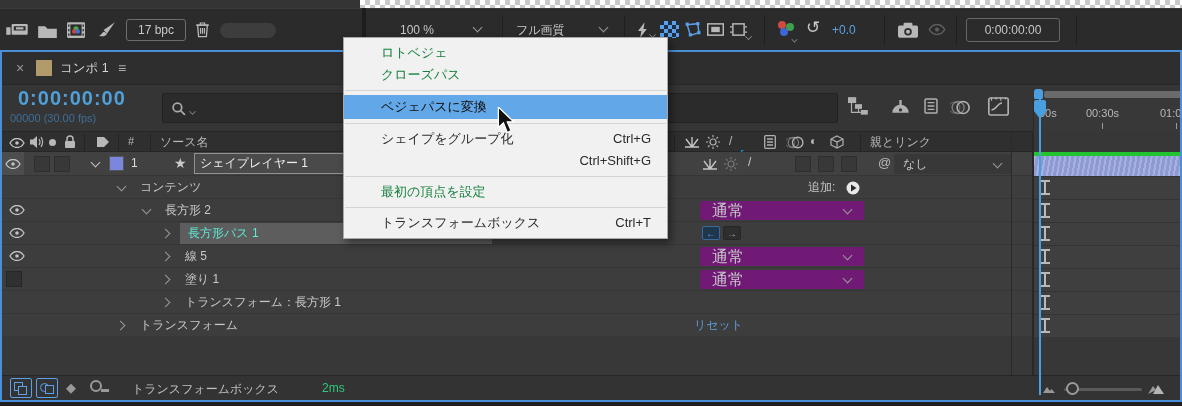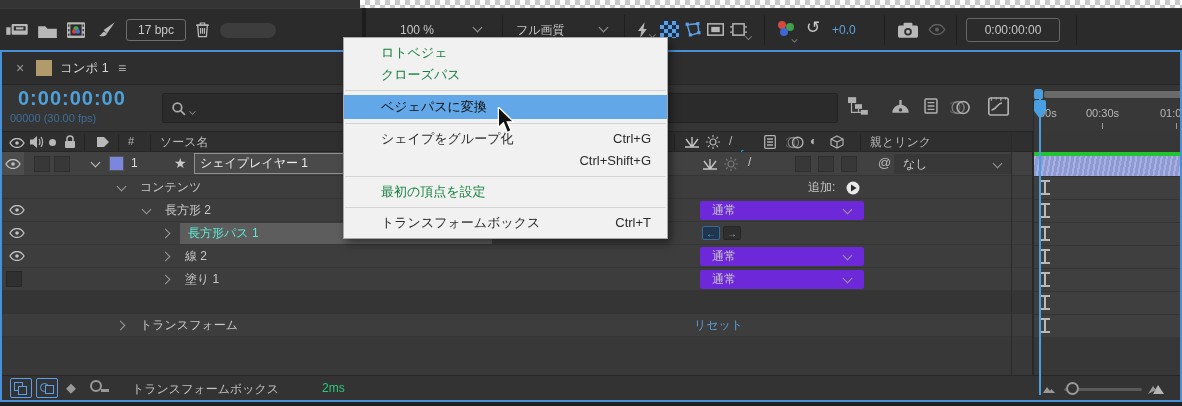--- a/index.html
+++ b/index.html
@@ -47,21 +47,21 @@
 .layerrow{left:2px;top:102px;width:1031px;height:24px;background:#414141;border-bottom:1px solid #353535;color:#dcdcdc;font-size:12px}
 .eyecell{left:0;top:0;width:22px;height:23px;background:#4d4d4d}
 .swbox{width:16px;height:16px;background:#383838;border:1px solid #2e2e2e}
 .lswatch{width:15px;height:15px;background:#7b86dd;border:1px solid #555}
 .namebox{left:192px;top:1px;width:152px;height:21px;border:1px solid #919191;background:#4a4a4a;
   color:#ececec;font-size:12px;line-height:19px;padding-left:5px}
 .pdrop{height:20px;background:#383838;border-radius:2px;color:#c8c8c8;font-size:12px;line-height:20px}
 .prow{left:2px;width:1031px;height:23px;background:#3d3d3d;border-bottom:1px solid #363636;color:#c8c8c8;font-size:12px}
 .prow .lbl{line-height:23px;white-space:nowrap}
 .hl{background:#5d5d5d;color:#5eead4}
-.mode{left:698px;top:2px;width:164px;height:19px;background:#6d28d9;border-radius:2px;font-size:12px;line-height:19px;color:#c8c8c8}
+.mode{left:698px;top:2px;width:164px;height:19px;background:#701a75;border-radius:2px;font-size:16px;line-height:19px;color:#c8c8c8}
 .reset{color:#5f9bd5;font-size:12px;line-height:23px}
 .emptyarea{left:2px;top:287px;width:1031px;height:38px;background:#383838}
 .colsep{left:1011px;top:81px;width:1px;height:244px;background:#2a2a2a}
 .paneldiv{left:1032px;top:81px;width:2px;height:244px;background:#282828}
 
 .track{left:1034px;top:81px;width:146px;height:244px;background:#3f3f3f;overflow:hidden}
 .track .hdrband{left:0;top:0;width:146px;height:21px;background:#373737}
 .greenbar{left:0;top:21px;width:146px;height:4px;background:#21c32e}
 .lavbar{left:0;top:25px;width:146px;height:20px;background:#98a3de;
   background-image:repeating-linear-gradient(100deg,rgba(255,255,255,.14) 0 2px,rgba(0,0,0,.06) 2px 5px)}
@@ -451,37 +451,41 @@
       <span class="lbl abs hl" style="left:186px;background:none">長方形パス 1</span>
       <span class="pdir on abs" style="left:700px">←</span>
       <span class="pdir off abs" style="left:721px">→</span>
     </div>
 
     <div class="prow abs" style="top:195px">
       <svg class="ic abs" style="left:7px;top:6px" width="16" height="10">
           <use href="#sy-eye"></use>
         </svg>
       <span class="chv r abs" style="left:160px;top:8px"></span>
-      <span class="lbl abs" style="left:183px">線 2</span>
+      <span class="lbl abs" style="left:183px">線 5</span>
       <div class="mode abs">
         <span class="abs" style="left:12px">通常</span>
         <span class="chv d abs" style="left:144px;top:5px"></span>
       </div>
     </div>
 
     <div class="prow abs" style="top:218px">
       <span class="abs" style="left:4px;top:3px;width:16px;height:16px;background:#303030;border:1px solid #272727"></span>
       <span class="chv r abs" style="left:160px;top:8px"></span>
       <span class="lbl abs" style="left:183px">塗り 1</span>
       <div class="mode abs">
         <span class="abs" style="left:12px">通常</span>
         <span class="chv d abs" style="left:144px;top:5px"></span>
       </div>
     </div>
 
+    <div class="prow abs" style="top:241px">
+      <span class="chv r abs" style="left:160px;top:8px"></span>
+      <span class="lbl abs" style="left:183px">トランスフォーム：長方形 1</span>
+    </div>
 
     <div class="prow abs" style="top:264px">
       <span class="chv r abs" style="left:115px;top:8px"></span>
       <span class="lbl abs" style="left:138px">トランスフォーム</span>
       <span class="reset abs" style="left:692px">リセット</span>
     </div>
 
     <div class="emptyarea abs"></div>
     <div class="colsep abs"></div>
     <div class="paneldiv abs"></div>

